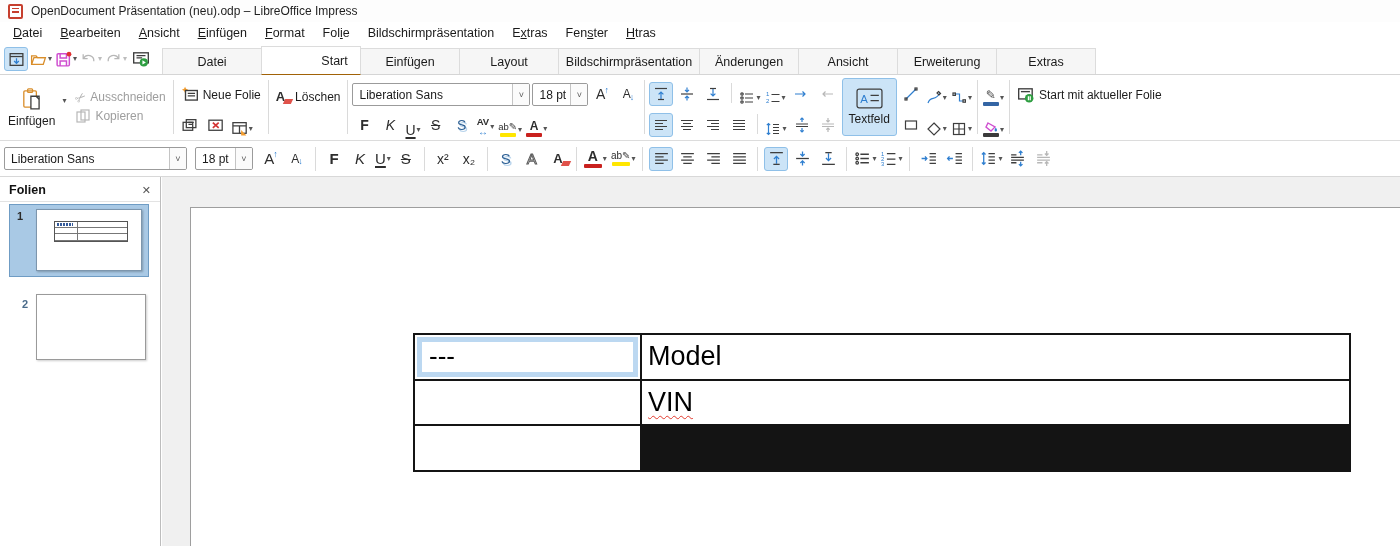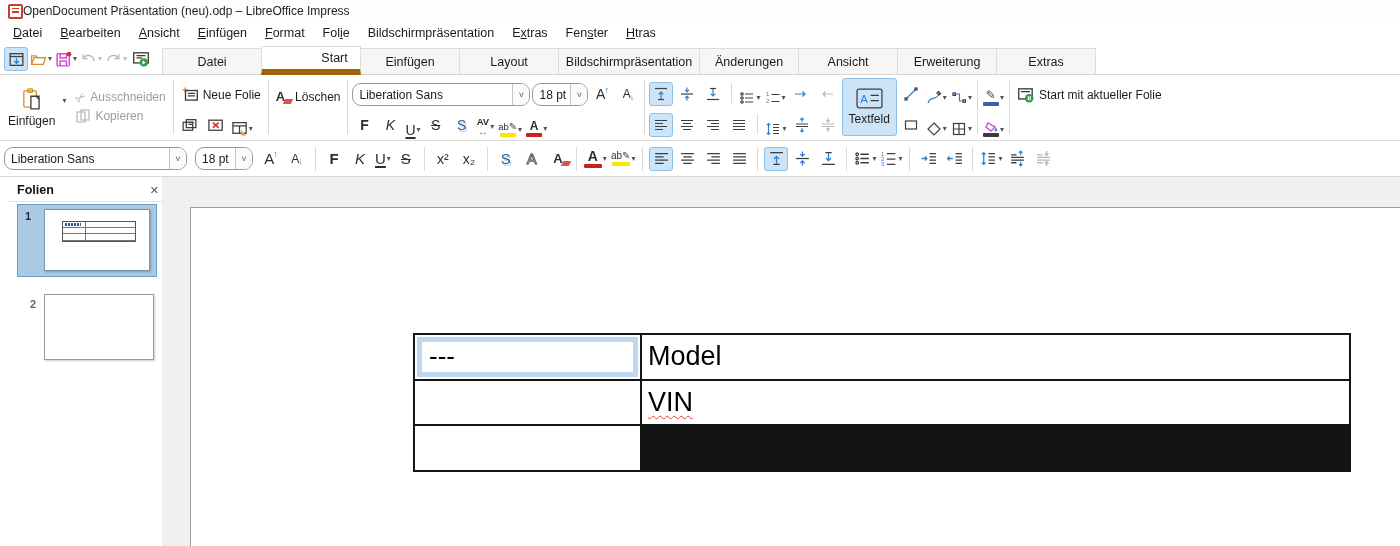--- a/index.html
+++ b/index.html
@@ -1,55 +1,55 @@
 <!DOCTYPE html>
 <html><head>
 <meta charset="utf-8">
 <style>
   * {margin:0;padding:0;box-sizing:border-box;}
   html,body {background:#e8e8e8;}
   .page {position:relative;width:1400px;height:546px;background:#fff;overflow:hidden;
          font-family:"Liberation Sans",sans-serif;color:#1a1a1a;}
   
-  .titlebar {height:22px;display:flex;align-items:center;padding-left:8px;background:#fdfdfd;}
+  .titlebar {height:22px;display:flex;align-items:center;gap:8px;padding-left:8px;background:#fdfdfd;}
   .titlebar .title {font-size:12px;color:#1f1f1f;}
   .impress-ic {width:15px;height:15px;border:2px solid #c63f2e;border-radius:2px;background:#fff;position:relative;flex:0 0 auto;}
   .impress-ic::after {content:"";position:absolute;left:2px;right:2px;top:2px;height:7px;
      background:repeating-linear-gradient(to bottom,#c63f2e 0 1.5px,transparent 1.5px 3.5px);}
   
   .menubar {height:22px;display:flex;align-items:center;padding-left:4px;background:#fff;}
   .mi {padding:2px 9px;font-size:12.5px;white-space:nowrap;cursor:default;}
   .mi u {text-decoration:underline;}
   
   .tabrow {height:31px;background:#fff;border-bottom:1px solid #d5d5d5;display:flex;align-items:flex-end;}
   .qbar {display:flex;align-items:center;gap:1px;padding:0 10px 3px 4px;}
   .qbtn {height:24px;min-width:24px;display:flex;align-items:center;justify-content:center;border-radius:3px;padding:0 1px;}
   .qbtn.on {background:#cce4f7;border:1px solid #8fc0e8;}
   .caret {font-size:8px;color:#555;margin-left:1px;line-height:1;}
   .caret.dis {color:#bdbdbd;}
   .tabs {display:flex;align-items:flex-end;height:100%;}
   .tab {height:26px;width:100px;display:flex;align-items:center;justify-content:center;
         font-size:12.5px;background:#f6f6f6;border:1px solid #dcdcdc;border-bottom:none;margin-left:-1px;}
   .tab.wide {width:142px;}
-  .tab.active {background:#fff;height:29px;margin-bottom:-1px;border-bottom:6px solid #a16207;z-index:2;padding-left:47px;}
+  .tab.active {background:#fff;height:29px;margin-bottom:-1px;border-bottom:1px solid #a16207;z-index:2;padding-left:47px;}
   
   .nbbar {height:66px;background:#fff;border-bottom:1px solid #dcdcdc;display:flex;align-items:stretch;padding:2px 2px 3px 2px;}
   .sepv {width:1px;background:#dadada;margin:3px 4px;}
   .nbg {display:flex;flex-direction:column;justify-content:space-between;}
   .nbrow {display:flex;align-items:flex-end;gap:2px;height:29px;}
   .nbtn {display:flex;align-items:center;gap:4px;padding:2px 3px;border-radius:3px;white-space:nowrap;}
   .nlbl {font-size:12px;color:#1c1c1c;}
   .nlbl.dis {color:#9e9e9e;}
   .bigbtn {display:flex;flex-direction:column;align-items:center;justify-content:center;gap:3px;padding:2px 6px;border-radius:3px;}
   .bigbtn .nlbl {font-size:12px;}
   .on {background:#cce4f7;border:1px solid #8fc0e8;}
   .ib {width:24px;height:24px;display:flex;align-items:center;justify-content:center;border-radius:3px;flex:0 0 auto;}
   .ibw {display:flex;align-items:center;border-radius:3px;padding:0 1px;}
   
-  .combo {height:23px;border:1px solid #9b9b9b;border-radius:9px;background:#fff;display:flex;align-items:center;
+  .combo {height:23px;border:1px solid #9b9b9b;border-radius:2px;background:#fff;display:flex;align-items:center;
           font-size:12px;padding-left:6px;overflow:hidden;}
   .combo .chev {margin-left:auto;width:17px;align-self:stretch;display:flex;align-items:center;justify-content:center;
                 font-size:9px;color:#555;border-left:1px solid #c4c4c4;background:#fbfbfb;}
   .w-font {width:178px;} .w-size {width:56px;}
   .w-font2 {width:183px;} .w-size2 {width:58px;}
   
   .gly {font-size:14px;color:#2e2e2e;line-height:1;}
   .gly.b {font-weight:700;}
   .gly.i {font-style:italic;}
   .gly.u {text-decoration:underline;text-decoration-thickness:1.5px;text-underline-offset:2px;color:#2e2e2e;}
@@ -73,21 +73,21 @@
   svg.ic path, svg.ic rect, svg.ic circle, svg.ic line {fill:none;stroke:#3e3e3e;stroke-width:1.2;}
   svg.ic .pb {stroke:#2f7fd0;} svg.ic .pg {stroke:#b7b7b7;} svg.ic .pr {stroke:#d23333;stroke-width:1.6;}
   svg.ic .po {stroke:#d98e2b;} svg.ic .pm {stroke:#cf4fd0;stroke-width:1.4;}
   svg.ic .fo {fill:#f59e2f;stroke:none;} svg.ic .fg {fill:#2e9e41;stroke:none;} svg.ic .fw {fill:#fff;stroke:none;}
   svg.ic .fr {fill:#e03131;stroke:none;} svg.ic .fwhite {fill:#fff;stroke:#3e3e3e;}
   svg.ic text {stroke:none;fill:#2f7fd0;font-family:"Liberation Sans",sans-serif;}
   
   .toolbar2 {height:36px;background:#fff;border-bottom:1px solid #d8d8d8;display:flex;align-items:center;padding:0 4px;gap:2px;}
   .toolbar2 .sepv {height:24px;margin:0 4px;align-self:center;}
   
-  .panel {position:absolute;left:8px;top:177px;width:161px;bottom:0;background:#fff;border-right:1px solid #bdbdbd;}
+  .panel {position:absolute;left:0;top:177px;width:161px;bottom:0;background:#fff;border-right:1px solid #bdbdbd;}
   .phead {display:flex;align-items:center;justify-content:space-between;padding:6px 9px 4px 9px;border-bottom:1px solid #e3e3e3;}
   .phead .ptitle {font-size:12.5px;font-weight:700;color:#111;}
   .pclose {font-size:11px;color:#555;}
   .thumbsel {position:absolute;left:9px;top:27px;width:140px;height:73px;background:#a9c9e5;border:1px solid #6f9cc4;}
   .tnum1 {position:absolute;left:7px;top:5px;font-size:11px;font-weight:700;color:#2b2b2b;}
   .tpage1 {position:absolute;left:26px;top:4px;width:106px;height:62px;background:#fff;border:1px solid #7d96ad;box-shadow:1px 1px 2px rgba(0,0,0,.25);}
   .mtable {position:absolute;left:17px;top:11px;width:74px;height:21px;border:1px solid #555;
      background:repeating-linear-gradient(to bottom,transparent 0 5.2px,#777 5.2px 6.2px);}
   .mtable::after {content:"";position:absolute;left:22px;top:0;bottom:0;width:1px;background:#777;}
   .mtable::before {content:"";position:absolute;left:2px;top:1px;width:16px;height:3px;

